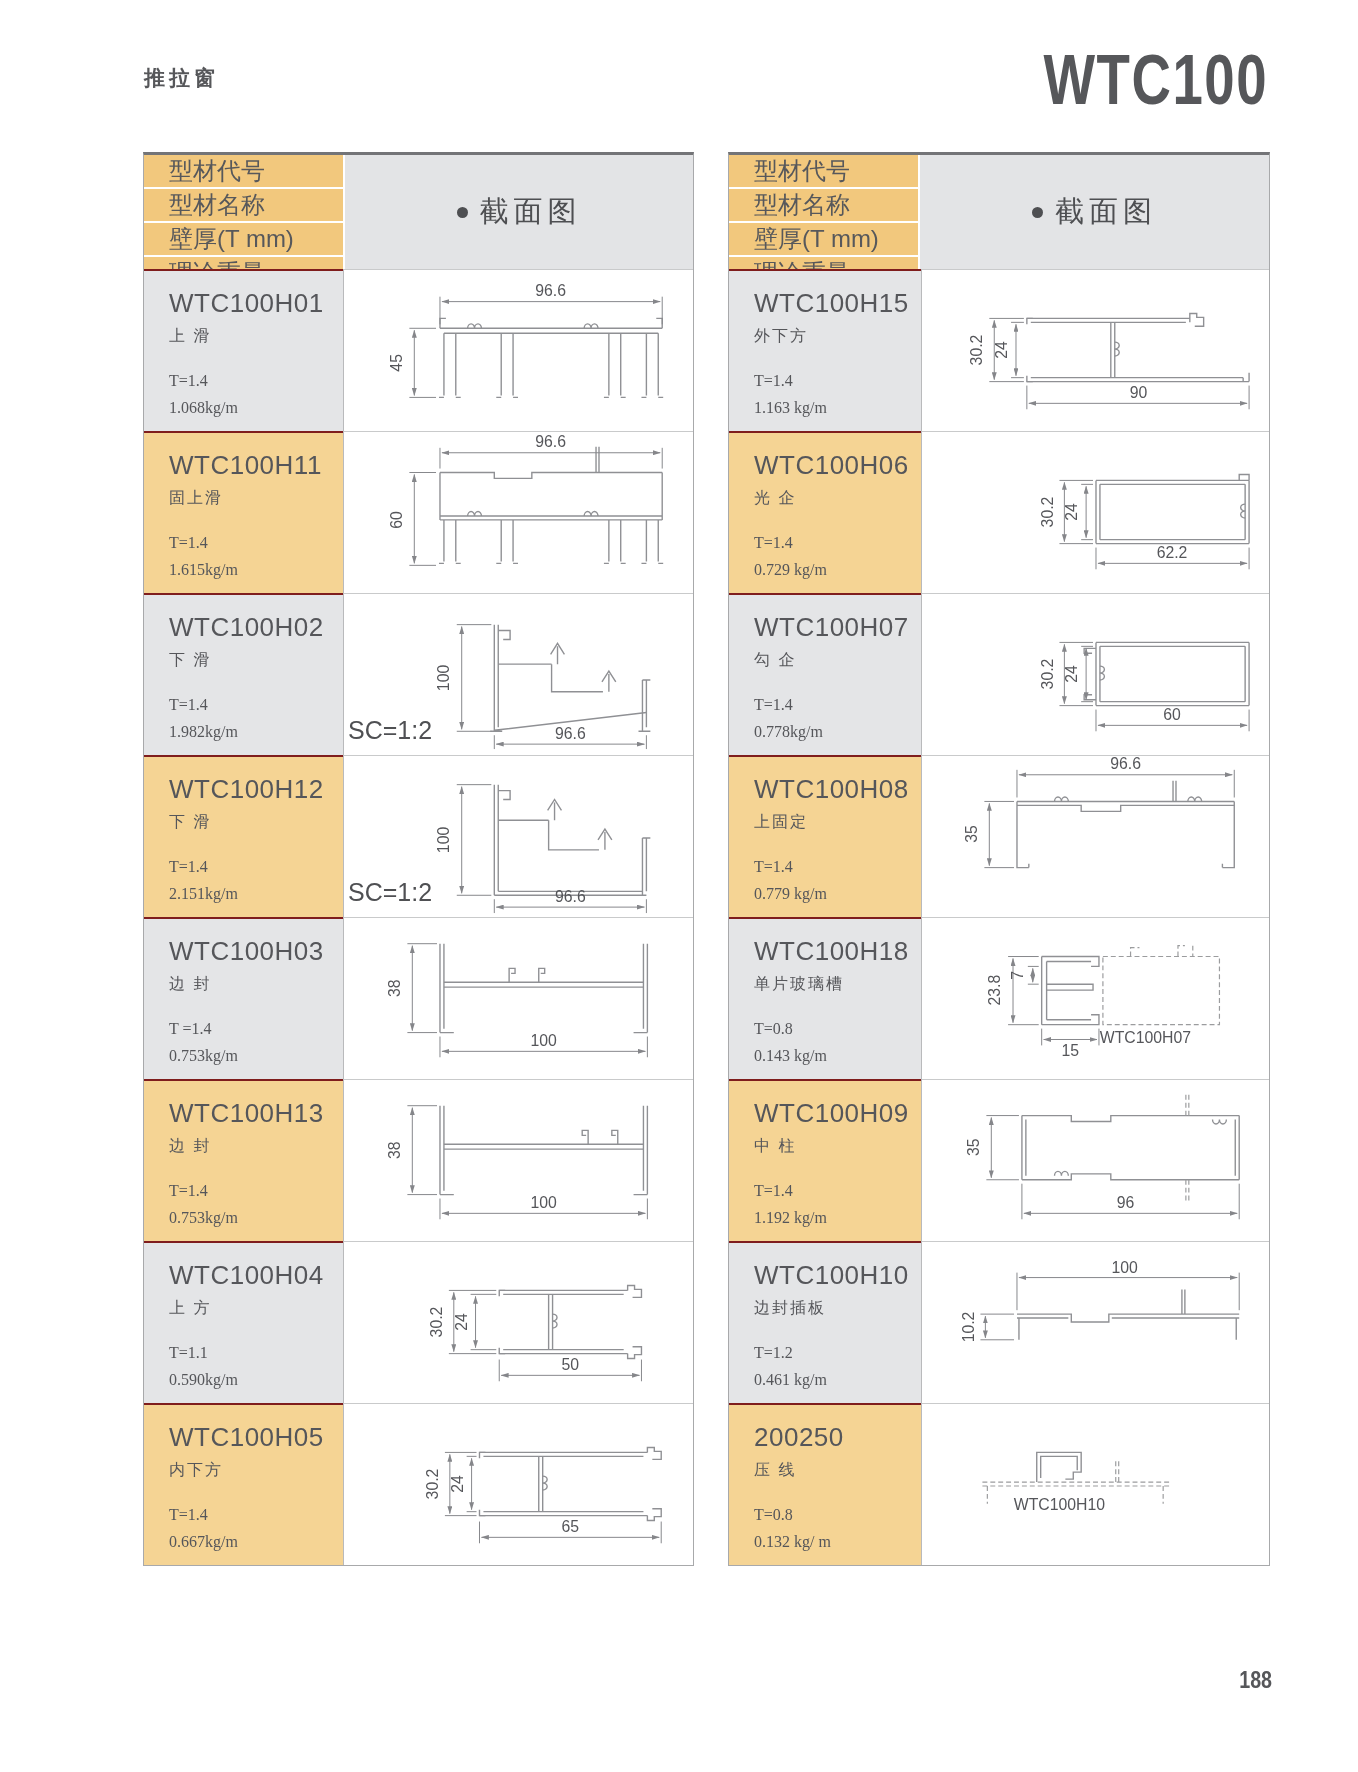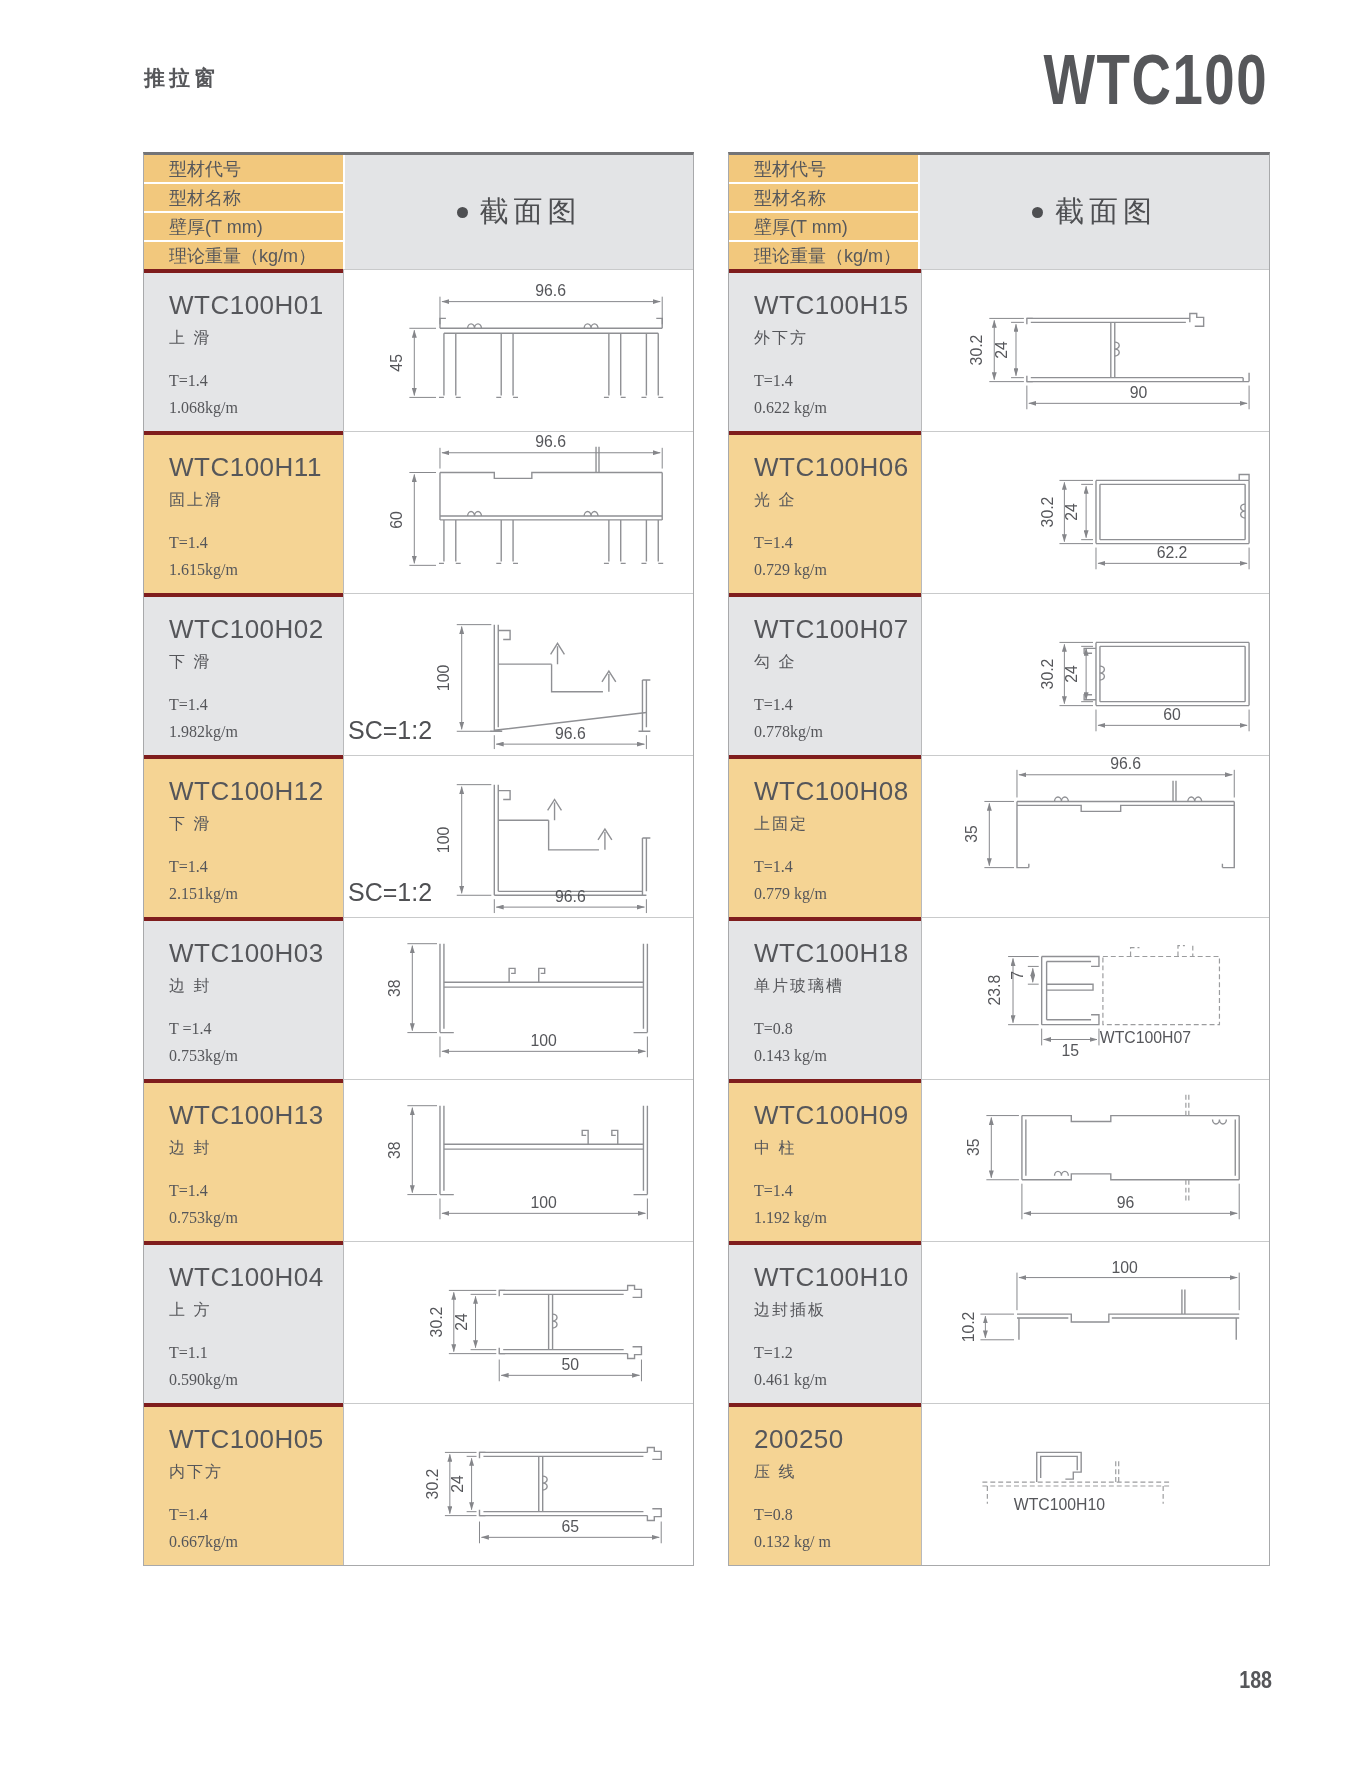--- a/index.html
+++ b/index.html
@@ -13,27 +13,27 @@
           transform:scaleX(.82);transform-origin:100% 50%;}
   .tables{position:absolute;left:143px;top:152px;display:flex;gap:34px;}
   .ptable{border:1px solid #a8a9ab;border-top:3px solid #737477;background:#fff;box-sizing:content-box;}
   .ptable.left{width:549px;}
   .ptable.right{width:540px;}
   .thead{display:flex;height:114px;background:#fff;}
   .thead-labels{display:flex;flex-direction:column;gap:2px;}
   .left .thead-labels{width:199px;}
   .right .thead-labels{width:189px;}
   .hcell{flex:1;background:#f2c87d;display:flex;align-items:center;padding-left:25px;
-         font-size:18px;color:#57585b;}
+         font-size:24px;color:#57585b;}
   .thead-section{flex:1;background:#e3e4e6;border-left:2px solid #fff;display:flex;
                  align-items:center;justify-content:center;font-size:29px;color:#4e4f52;
                  letter-spacing:5px;}
   .dot{width:11px;height:11px;border-radius:50%;background:#4e4f52;margin-right:12px;flex:none;}
   .row{display:flex;height:162px;}
-  .rlabel{border-top:4px solid #7f1d1d;box-sizing:border-box;display:flex;flex-direction:column;
+  .rlabel{border-top:2px solid #7f1d1d;box-sizing:border-box;display:flex;flex-direction:column;
           padding:17px 8px 14px 25px;}
   .left .rlabel{width:199px;}
   .right .rlabel{width:209px;}
   .gray{background:#e4e5e7;}
   .orange{background:#f5d494;}
   .code{font-size:26px;color:#55565a;letter-spacing:.5px;}
   .pname{font-size:16px;color:#55565a;letter-spacing:2px;margin-top:7px;}
   .sp{flex:1;}
   .meta{font-size:16px;color:#55565a;font-family:Liberation Serif, serif;}
   .meta + .meta{margin-top:9px;}
@@ -283,21 +283,21 @@
           <span>截面图</span>
         </div>
       </div>
 
       <div class="row">
         <div class="rlabel gray">
           <div class="code">WTC100H15</div>
           <div class="pname">外下方</div>
           <div class="sp"></div>
           <div class="meta">T=1.4</div>
-          <div class="meta">0.622 kg/m</div>
+          <div class="meta">1.163 kg/m</div>
         </div>
         <div class="rdiag">
           <svg class="diag" width="347" height="160" viewBox="0 0 349 162">
             <path class="p" d="M105,48 H270 M109,52 H266 M105,112 H330 M109,108 H324"></path>
             <path class="p" d="M111,48 h-6 v6 M111,112 h-6 v-6"></path>
             <path class="p" d="M270,52 V43 h7 v4 h7 v9 h-9 M330,112 V103 M324,108 v4"></path>
             <path class="p" d="M190,52 V108 M194,52 V108"></path>
             <path class="p" d="M194,72 a4.5,3.5 0 0 1 0,7 a4.5,3.5 0 0 1 0,7"></path>
             <path class="d" fill="none" d="M102,48 H67 M102,112 H67 M102,52 H89 M102,108 H89 M105,116 V140 M330,116 V140"></path>
             <line class="d" x1="72" y1="50" x2="72" y2="110" marker-start="url(#ar)" marker-end="url(#ar)"></line>

